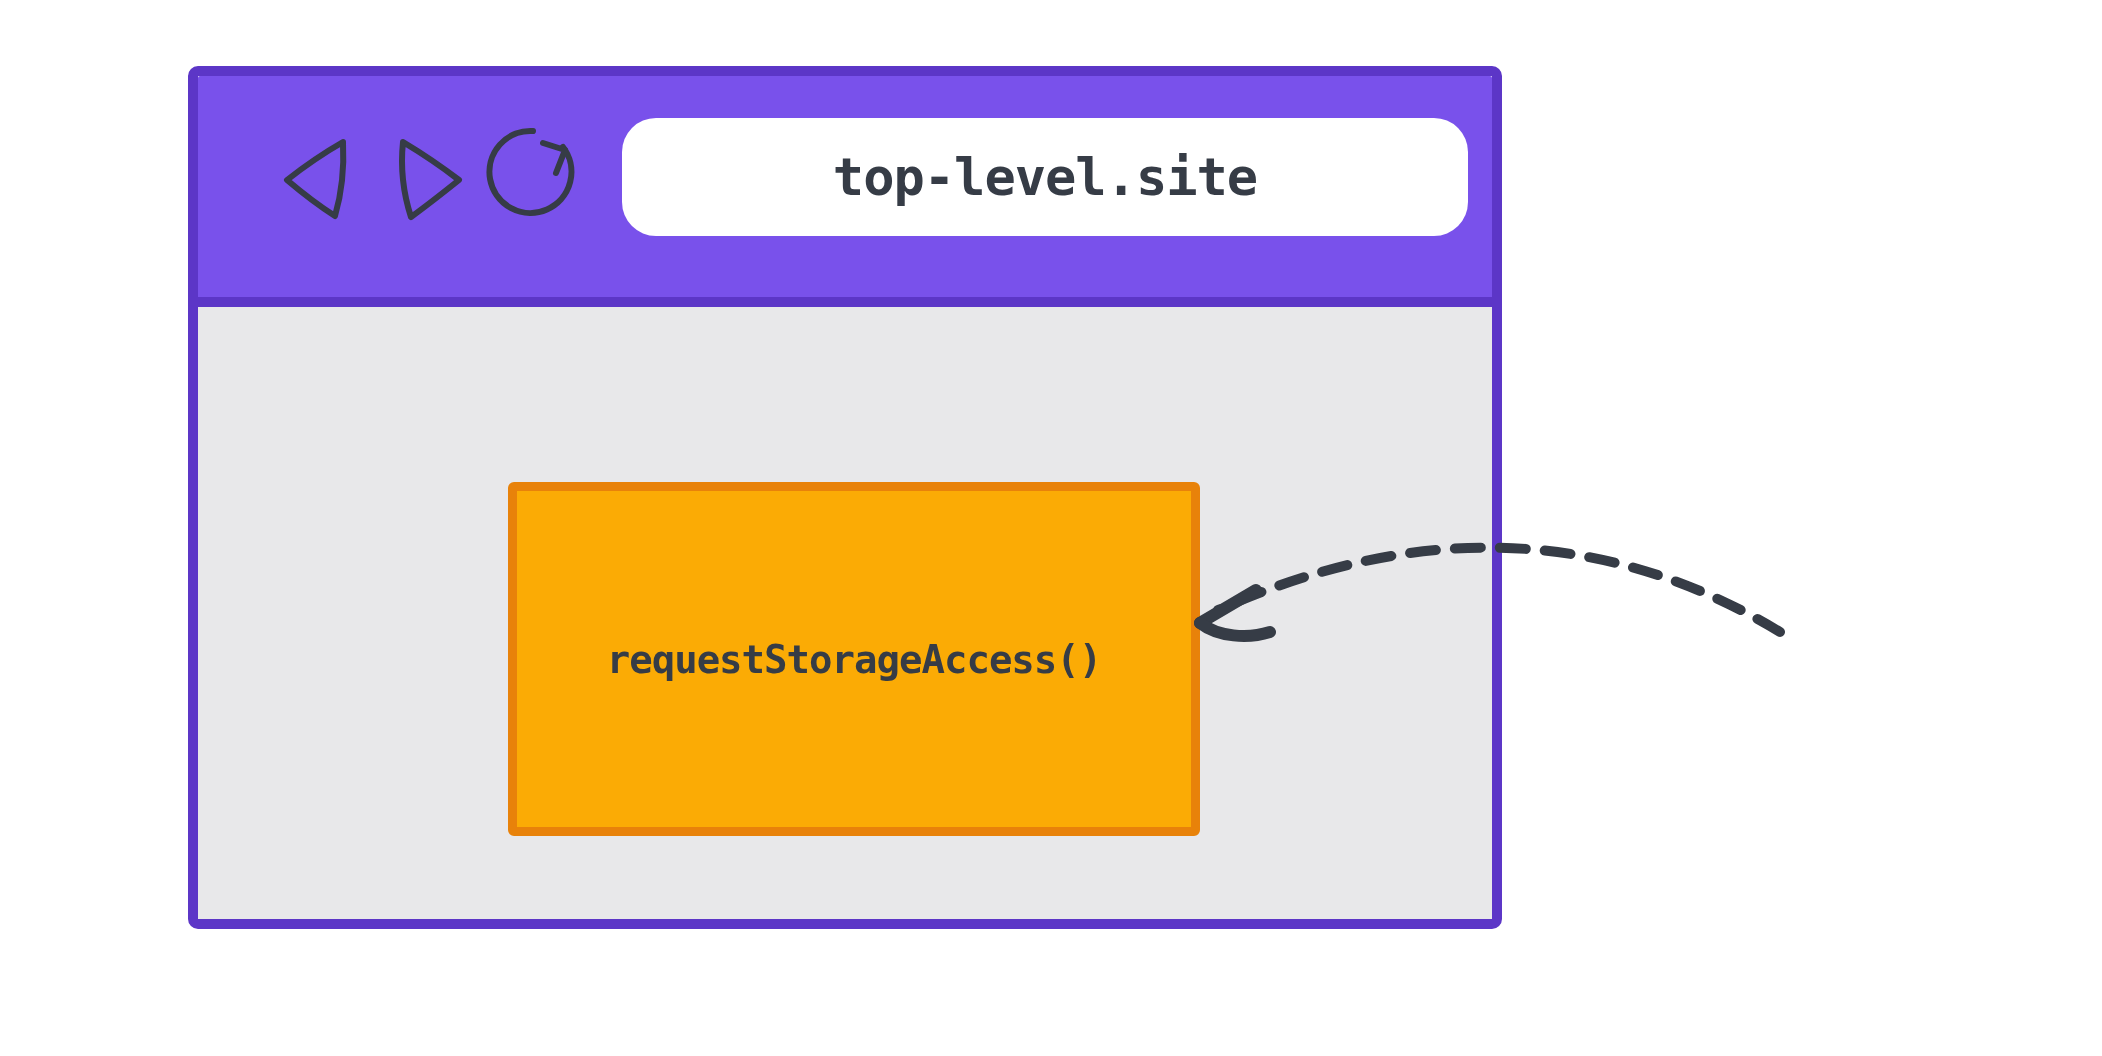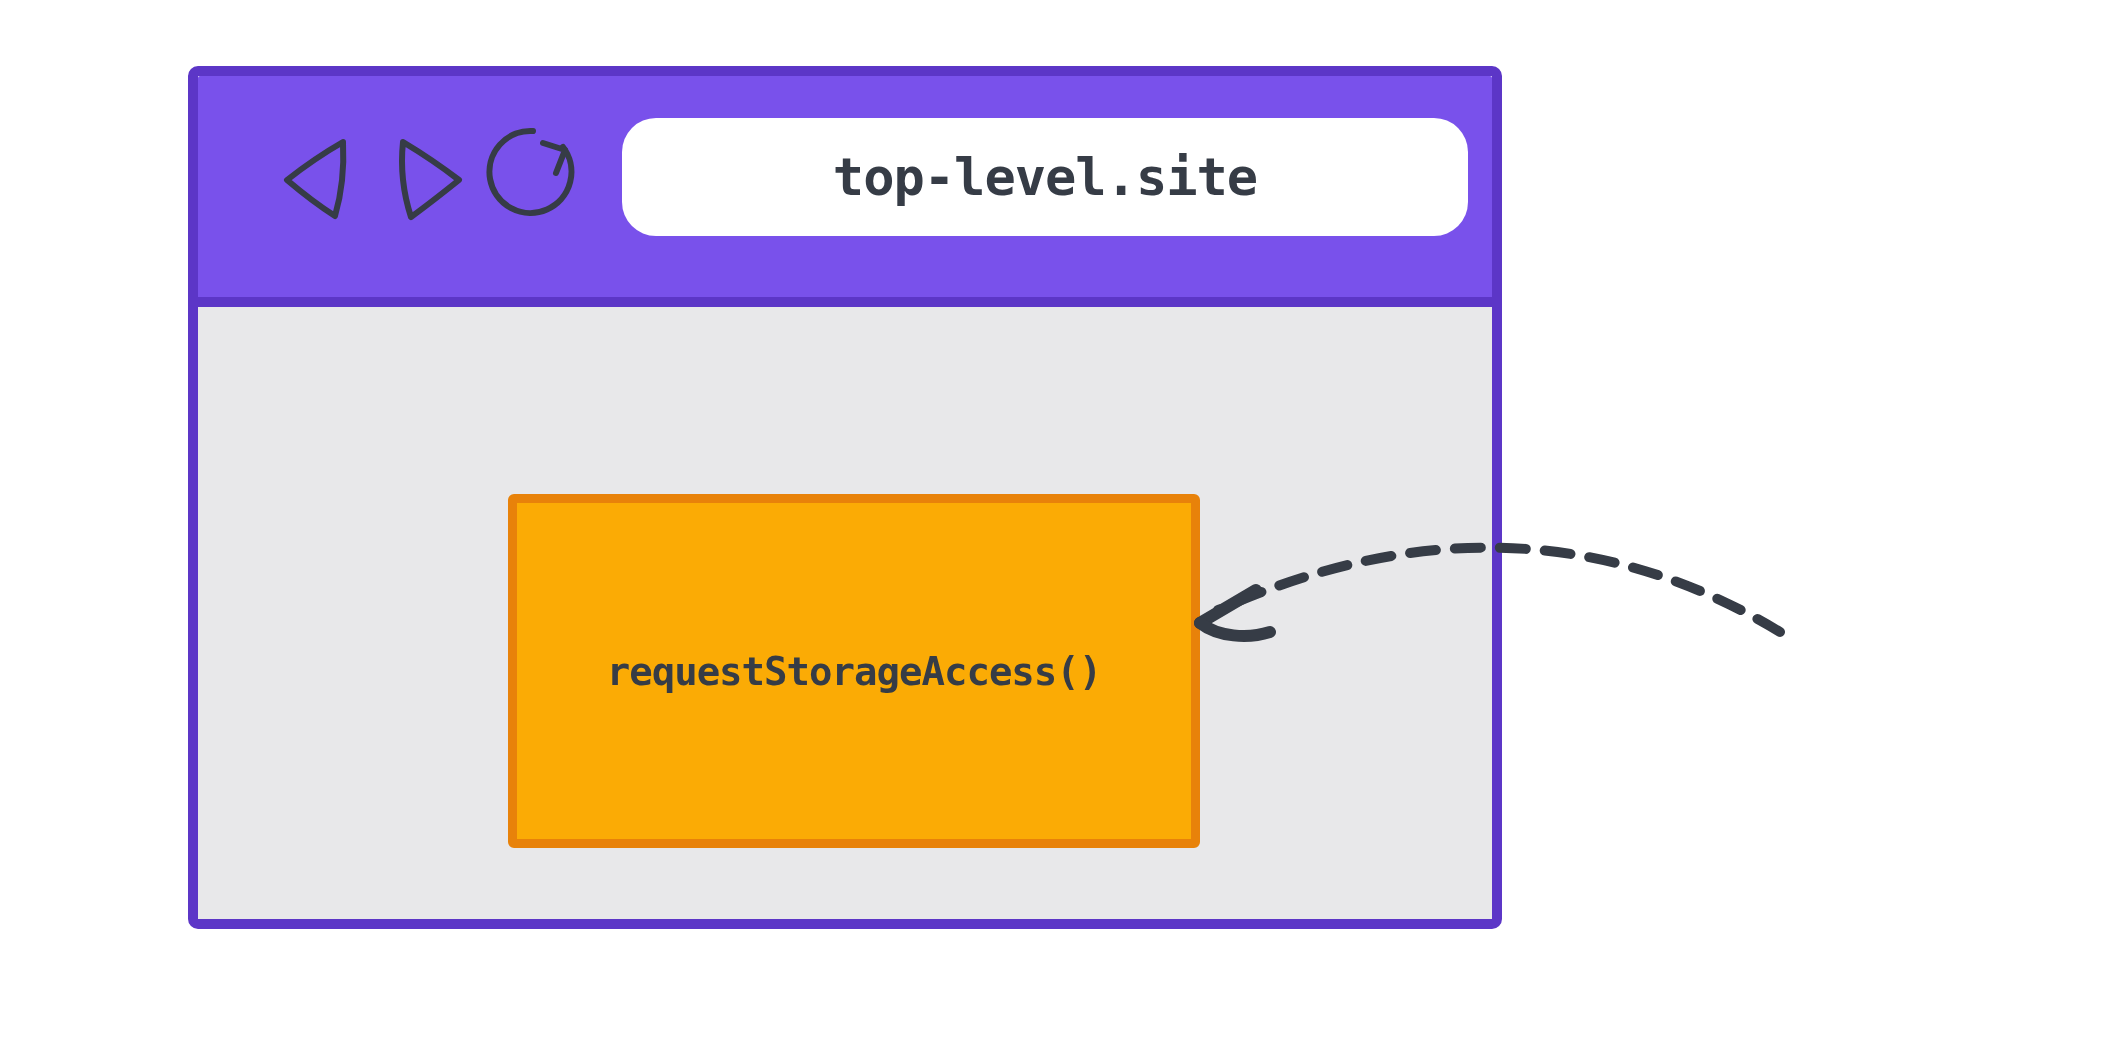--- a/index.html
+++ b/index.html
@@ -76,21 +76,21 @@
     font-weight: bold;
     color: var(--ink);
     letter-spacing: -1px;
     white-space: nowrap;
   }
 
   
   .embedded-frame {
     position: absolute;
     left: 508px;
-    top: 494px;
+    top: 482px;
     width: 692px;
     height: 354px;
     box-sizing: border-box;
     background: var(--frame-fill);
     border: 9px solid var(--frame-border);
     border-radius: 6px;
     display: flex;
     align-items: center;
     justify-content: center;
   }

